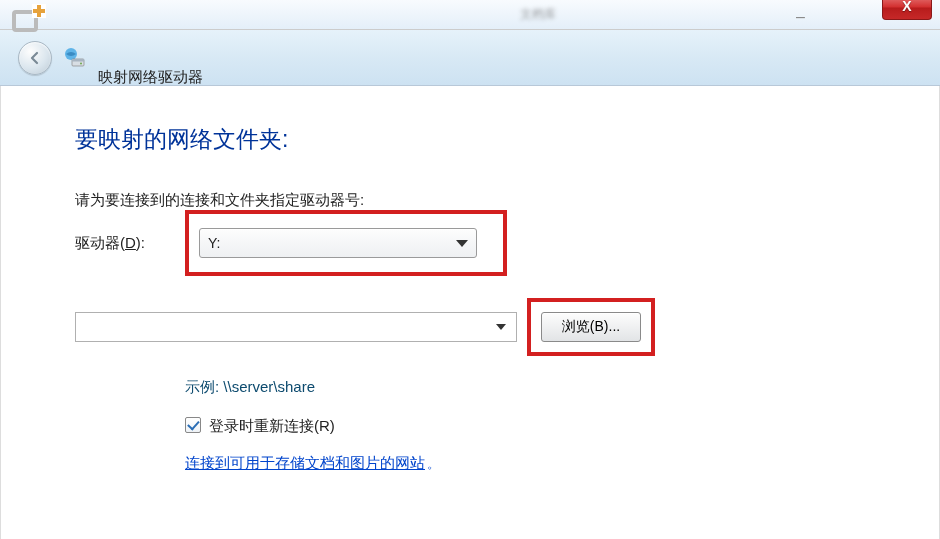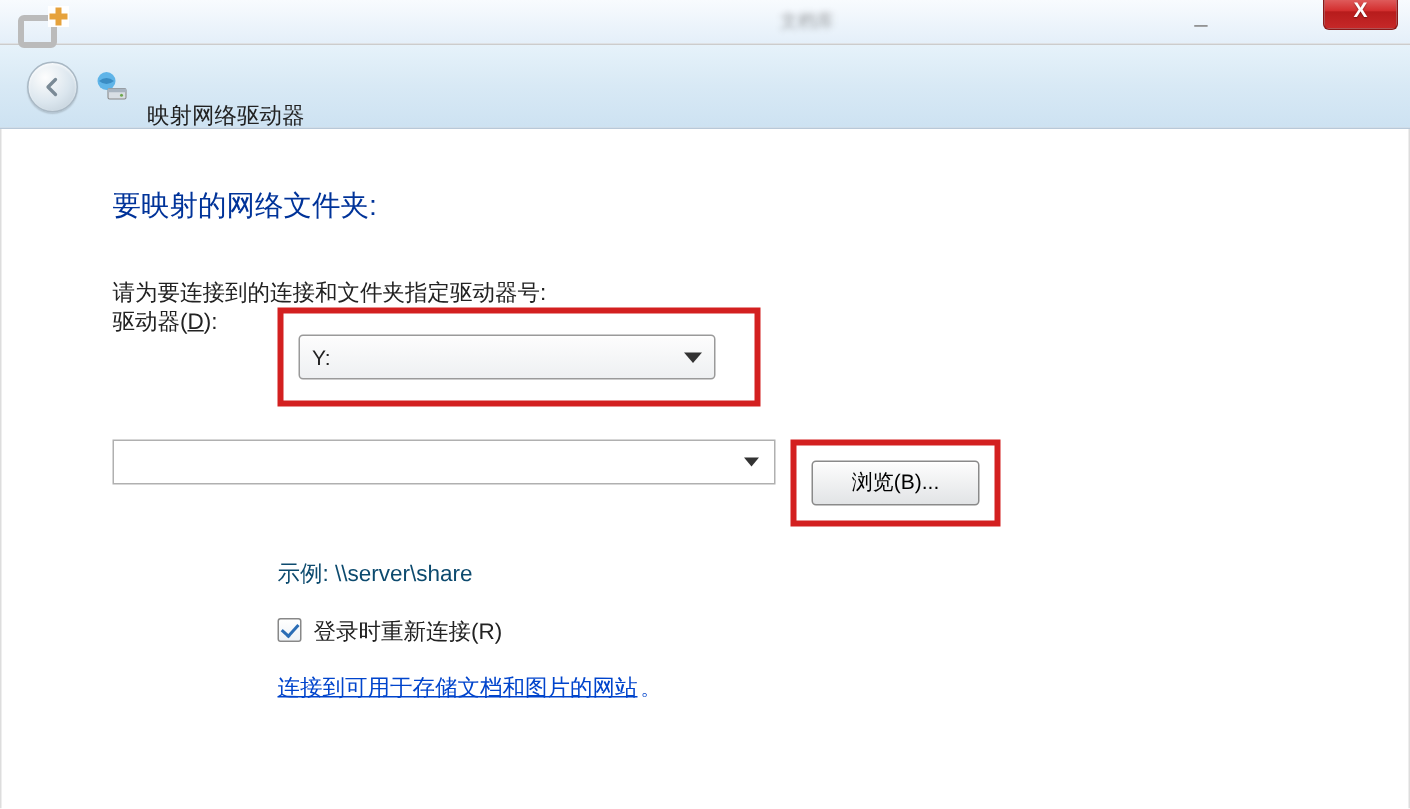--- a/index.html
+++ b/index.html
@@ -116,33 +116,33 @@
       top: 86px;
       left: 0;
       right: 0;
       bottom: 0;
       background: #fff;
       border-left: 1px solid #ddd;
       border-right: 1px solid #ddd;
       padding: 38px 60px 20px 74px;
     }
     .heading {
-      font-size: 19px;
+      font-size: 23px;
       color: #003399;
       margin-bottom: 36px;
       font-weight: normal;
     }
     .subheading {
       font-size: 15px;
       color: #222;
     }
     
     .form-row {
       display: flex;
-      align-items: flex-start;
+      align-items: center;
       margin-bottom: 22px;
     }
     .form-label {
       width: 110px;
       font-size: 15px;
       color: #222;
     }
     .form-label u { text-decoration: underline; }
     
     
@@ -204,21 +204,21 @@
     }
     .folder-arrow {
       width: 0; height: 0;
       border-left: 5px solid transparent;
       border-right: 5px solid transparent;
       border-top: 6px solid #333;
       margin-right: 4px;
     }
     
     .browse-btn {
-      width: 112px;
+      width: 100px;
       height: 30px;
       background: linear-gradient(to bottom, #fdfdfd, #e2e4e6);
       border: 1px solid #8a8a8a;
       border-radius: 3px;
       font-size: 14px;
       cursor: pointer;
       box-shadow: inset 0 1px 0 #fff;
     }
     
     .indent-block {

